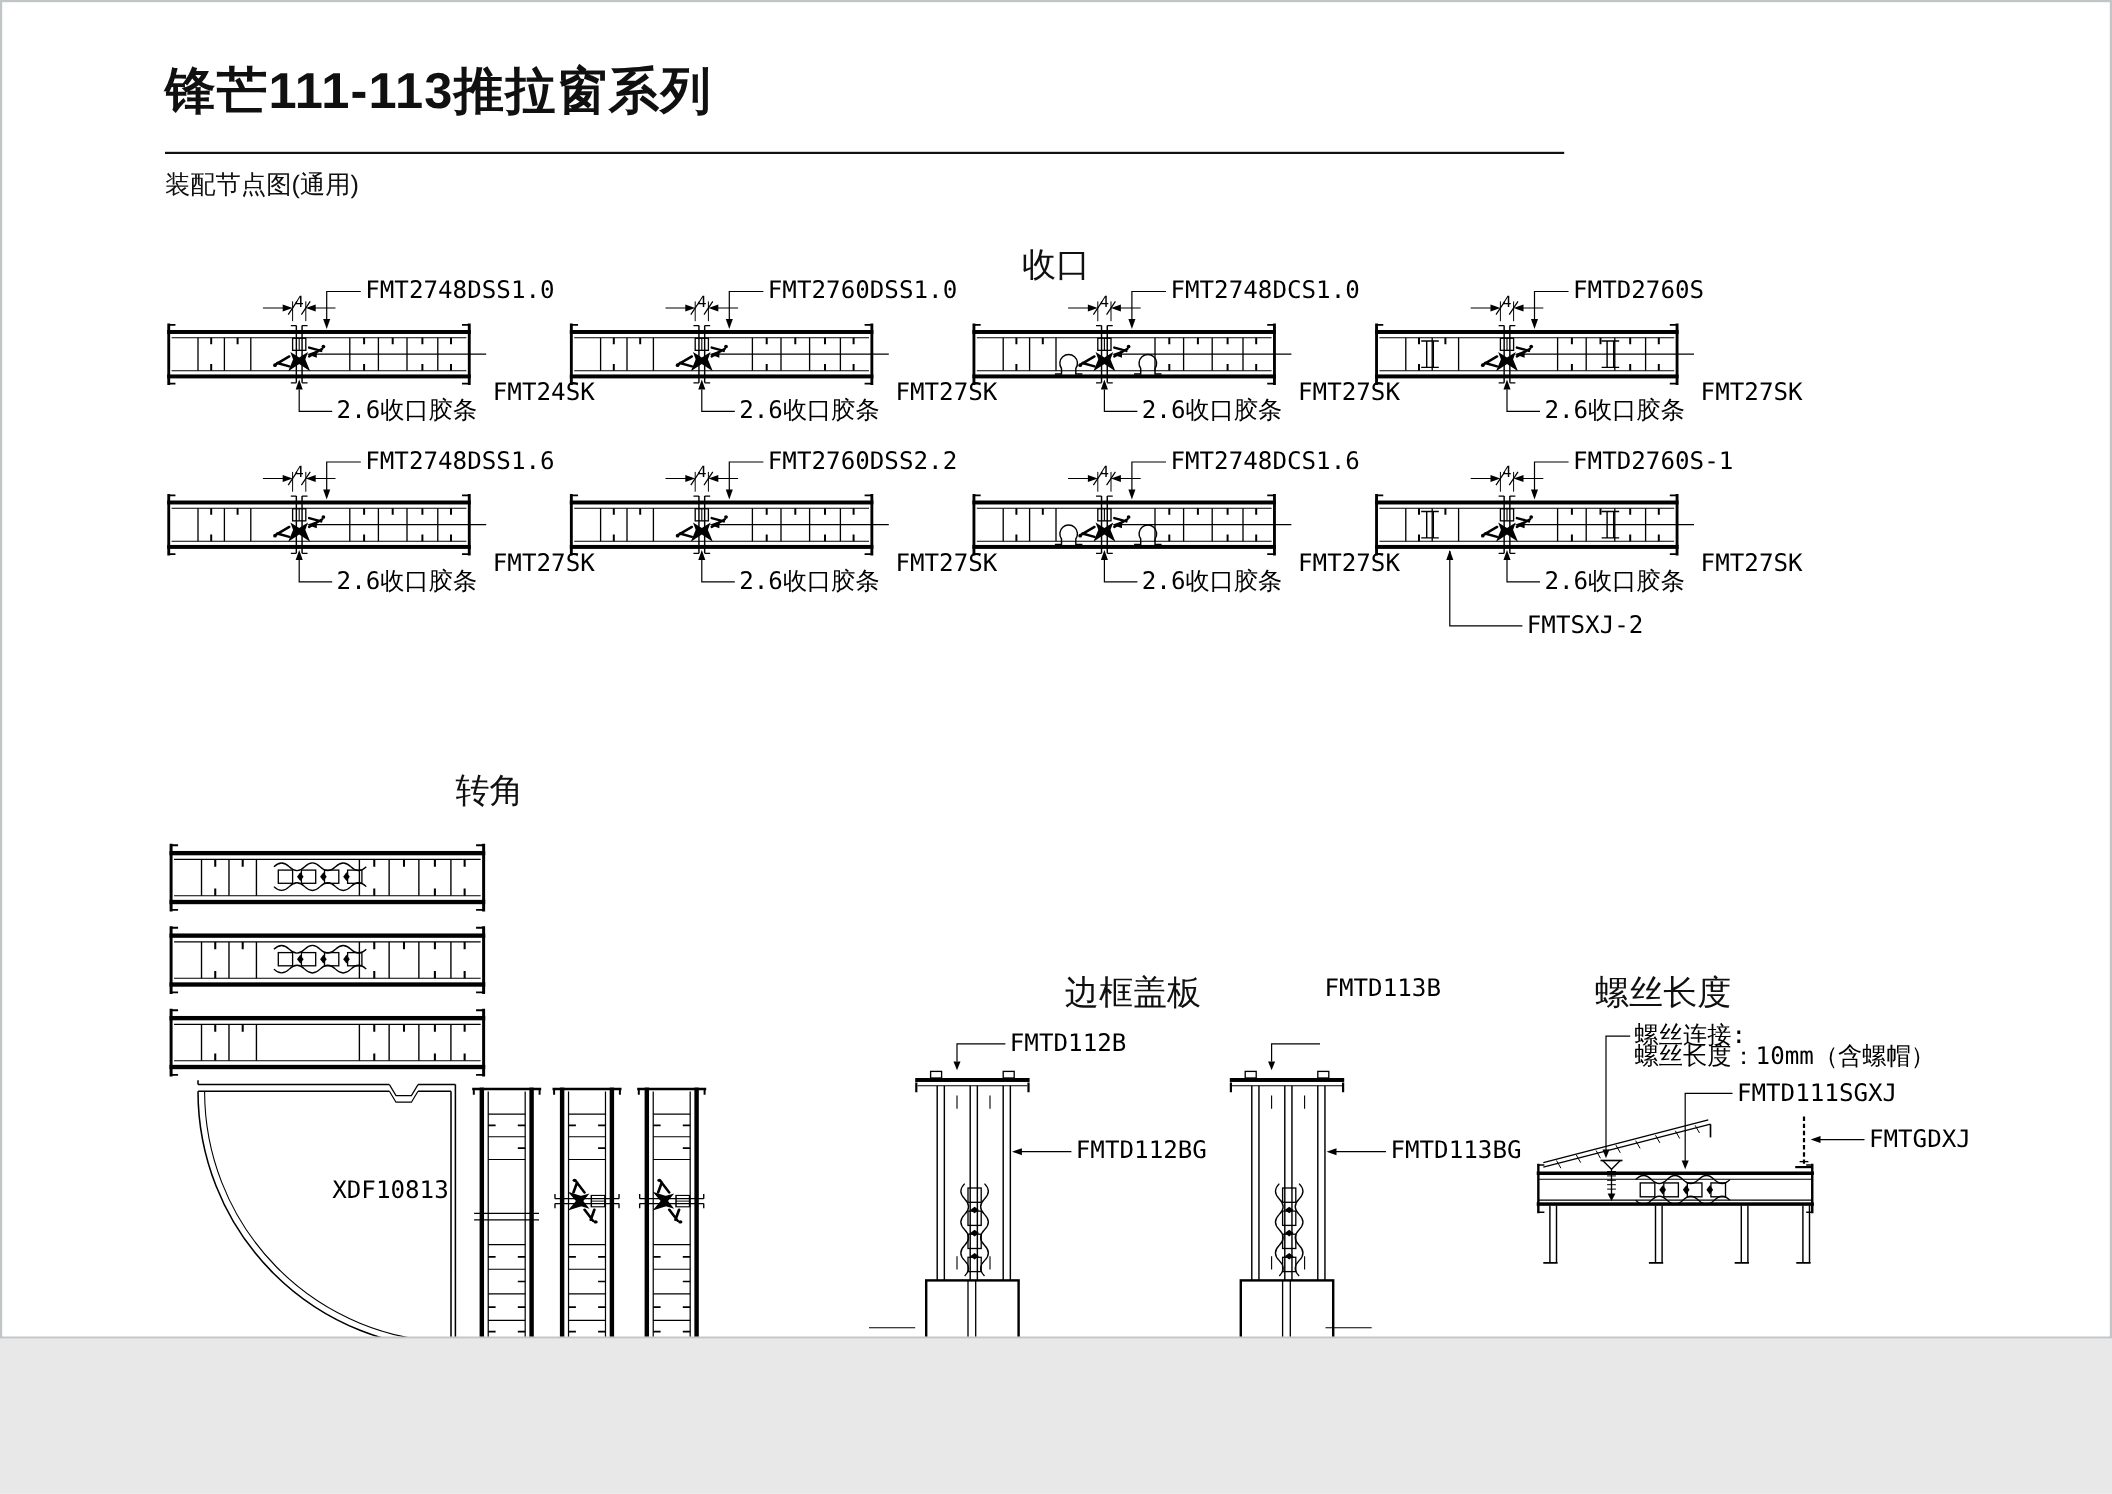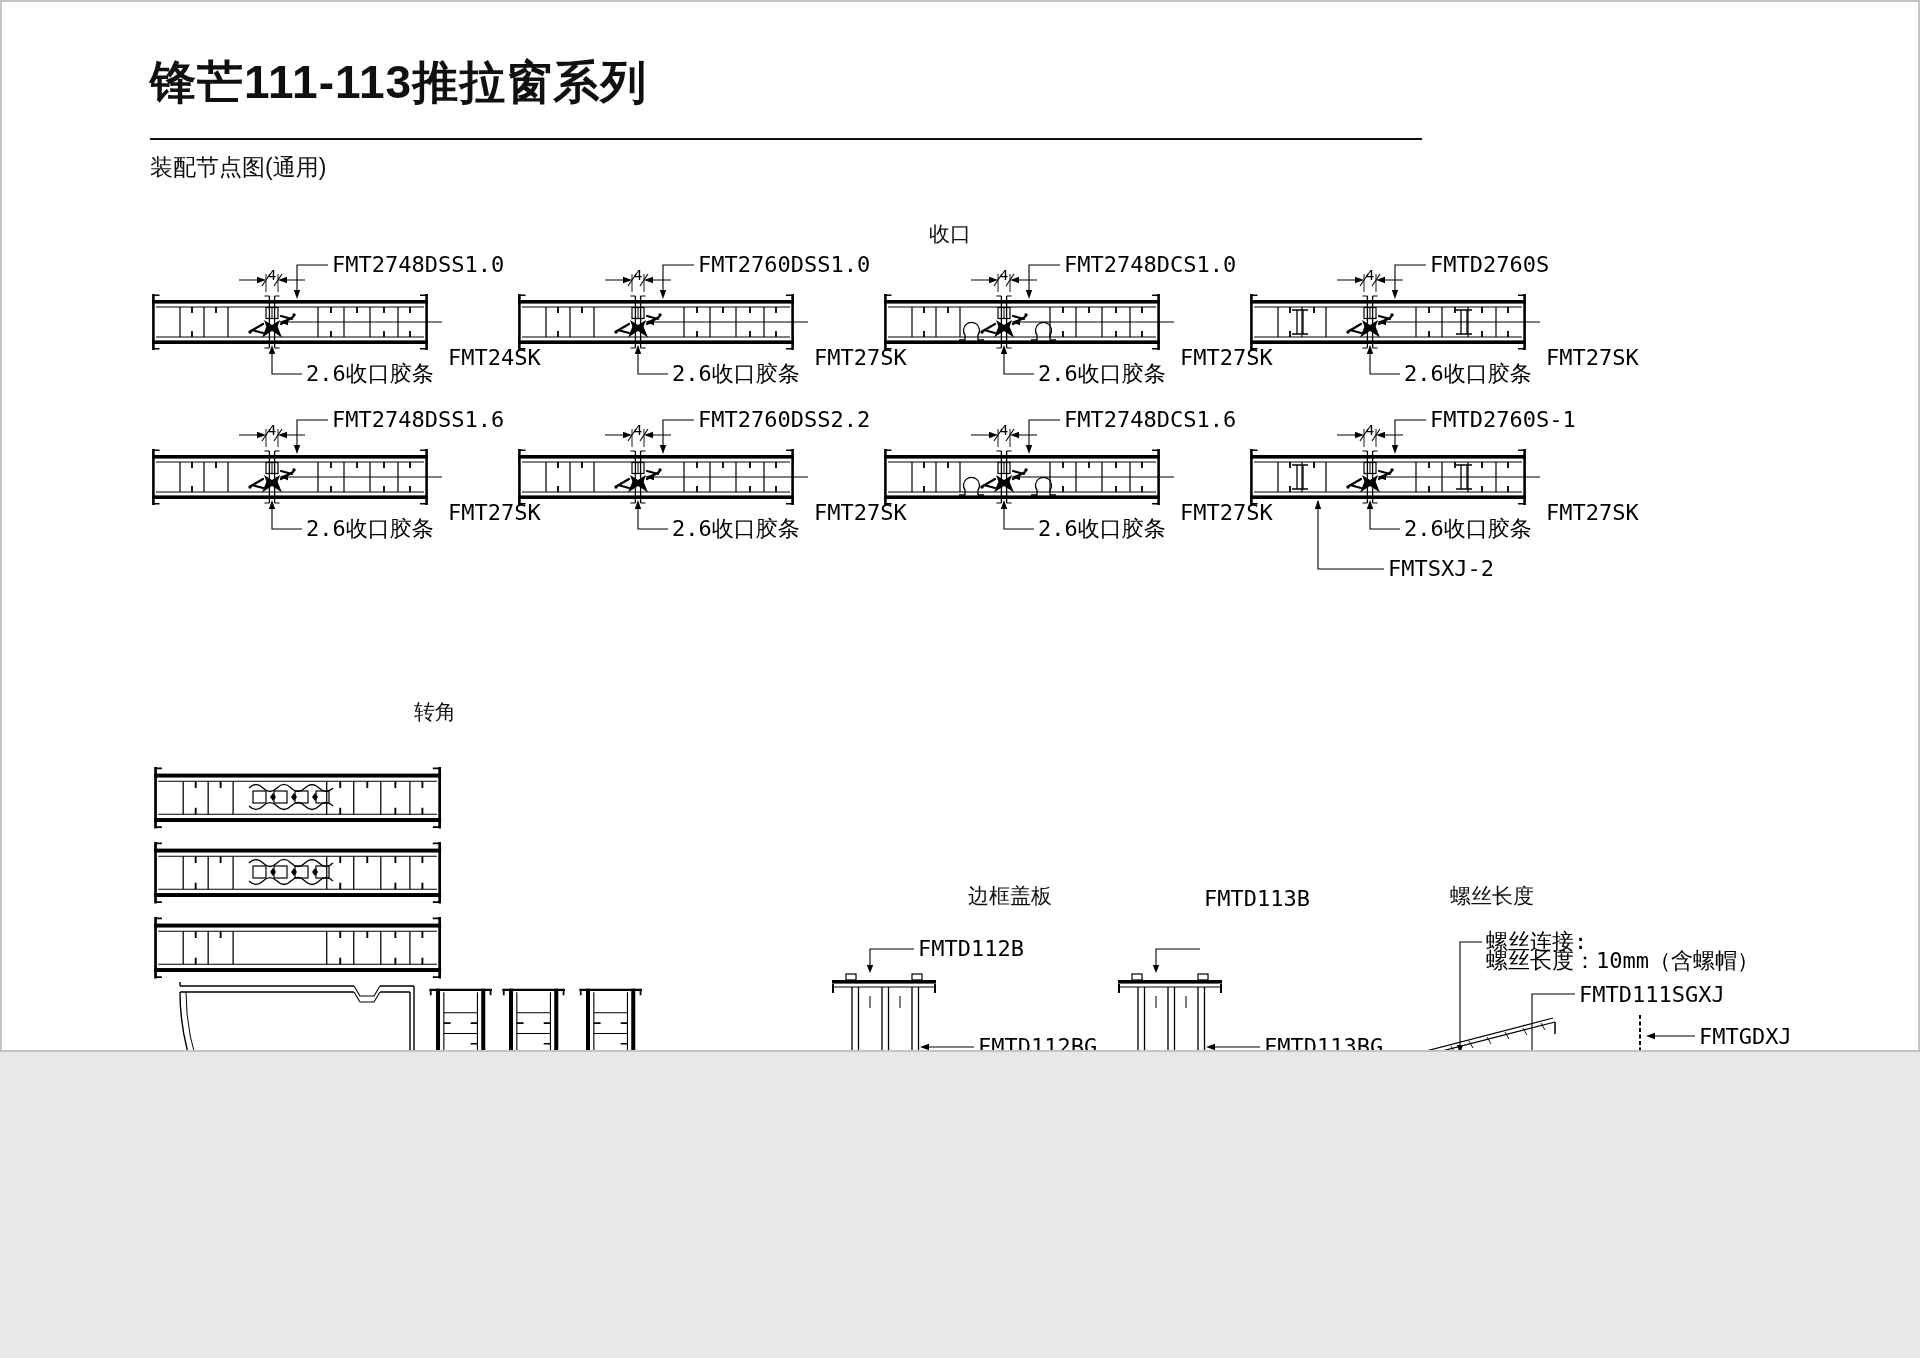--- a/index.html
+++ b/index.html
@@ -1,22 +1,22 @@
 <!DOCTYPE html>
 <html><head>
 <meta charset="utf-8">
 <style>
   html,body{margin:0;padding:0;background:#e8e8e8;}
-  .page{position:relative;width:1920px;height:1052px;background:#ffffff;overflow:hidden;
+  .page{position:relative;width:1920px;height:1217px;background:#ffffff;overflow:hidden;
         border:2px solid #c2c5c7;box-sizing:border-box;
         font-family:"Liberation Sans", sans-serif;color:#101010;}
   .title{position:absolute;left:148px;top:50px;font-size:46px;font-weight:600;letter-spacing:1px;white-space:nowrap;}
   .rule{position:absolute;left:148px;top:136px;width:1272px;height:2px;background:#111;}
   .subtitle{position:absolute;left:148px;top:150px;font-size:23px;font-weight:500;white-space:nowrap;}
-  .h2{position:absolute;font-size:21px;font-weight:500;white-space:nowrap;}
+  .h2{position:absolute;font-size:31px;font-weight:500;white-space:nowrap;}
   .lbl{position:absolute;font-family:"DejaVu Sans Mono", monospace;font-size:22px;line-height:18px;
        white-space:nowrap;color:#000;}
   .lbl-sm{font-size:14px;line-height:15px;}
   .cu{position:absolute;width:380px;height:140px;}
   .cu svg{position:absolute;left:0;top:0;}
   .cu-top{left:182px;top:2px;}
   .cu-dim{left:106px;top:14px;width:32px;text-align:center;}
   .cu-side{left:298px;top:59px;margin-top:36px;}
   .cu-bot{left:156px;top:111px;}
   .cu-extra{left:140px;top:151px;}

